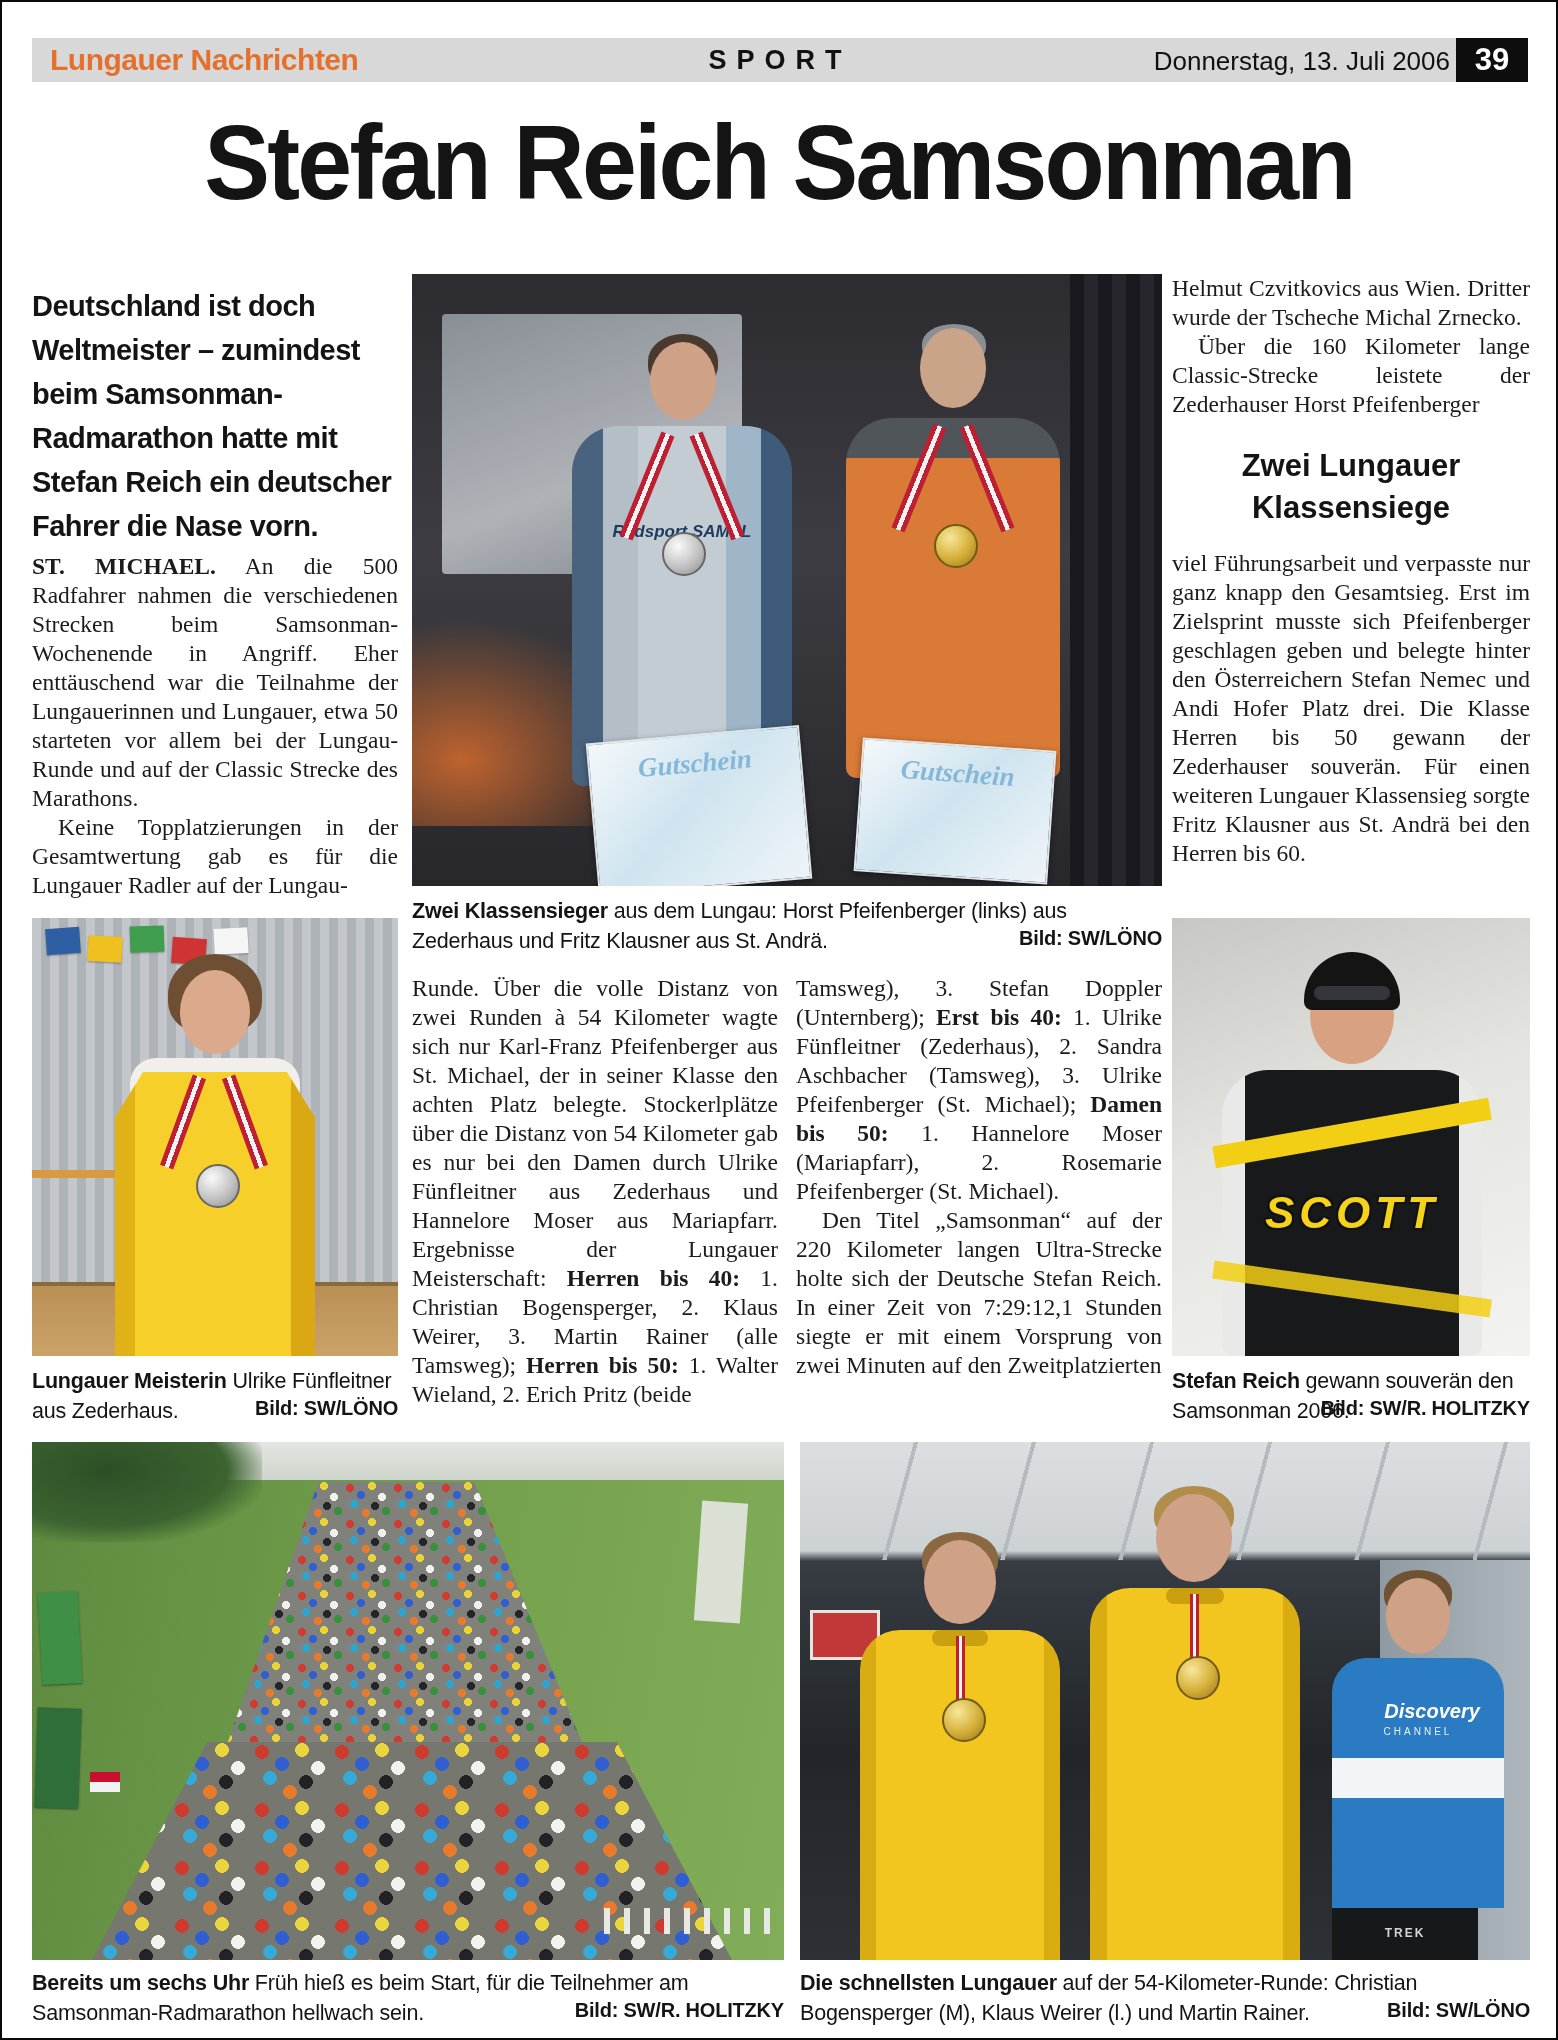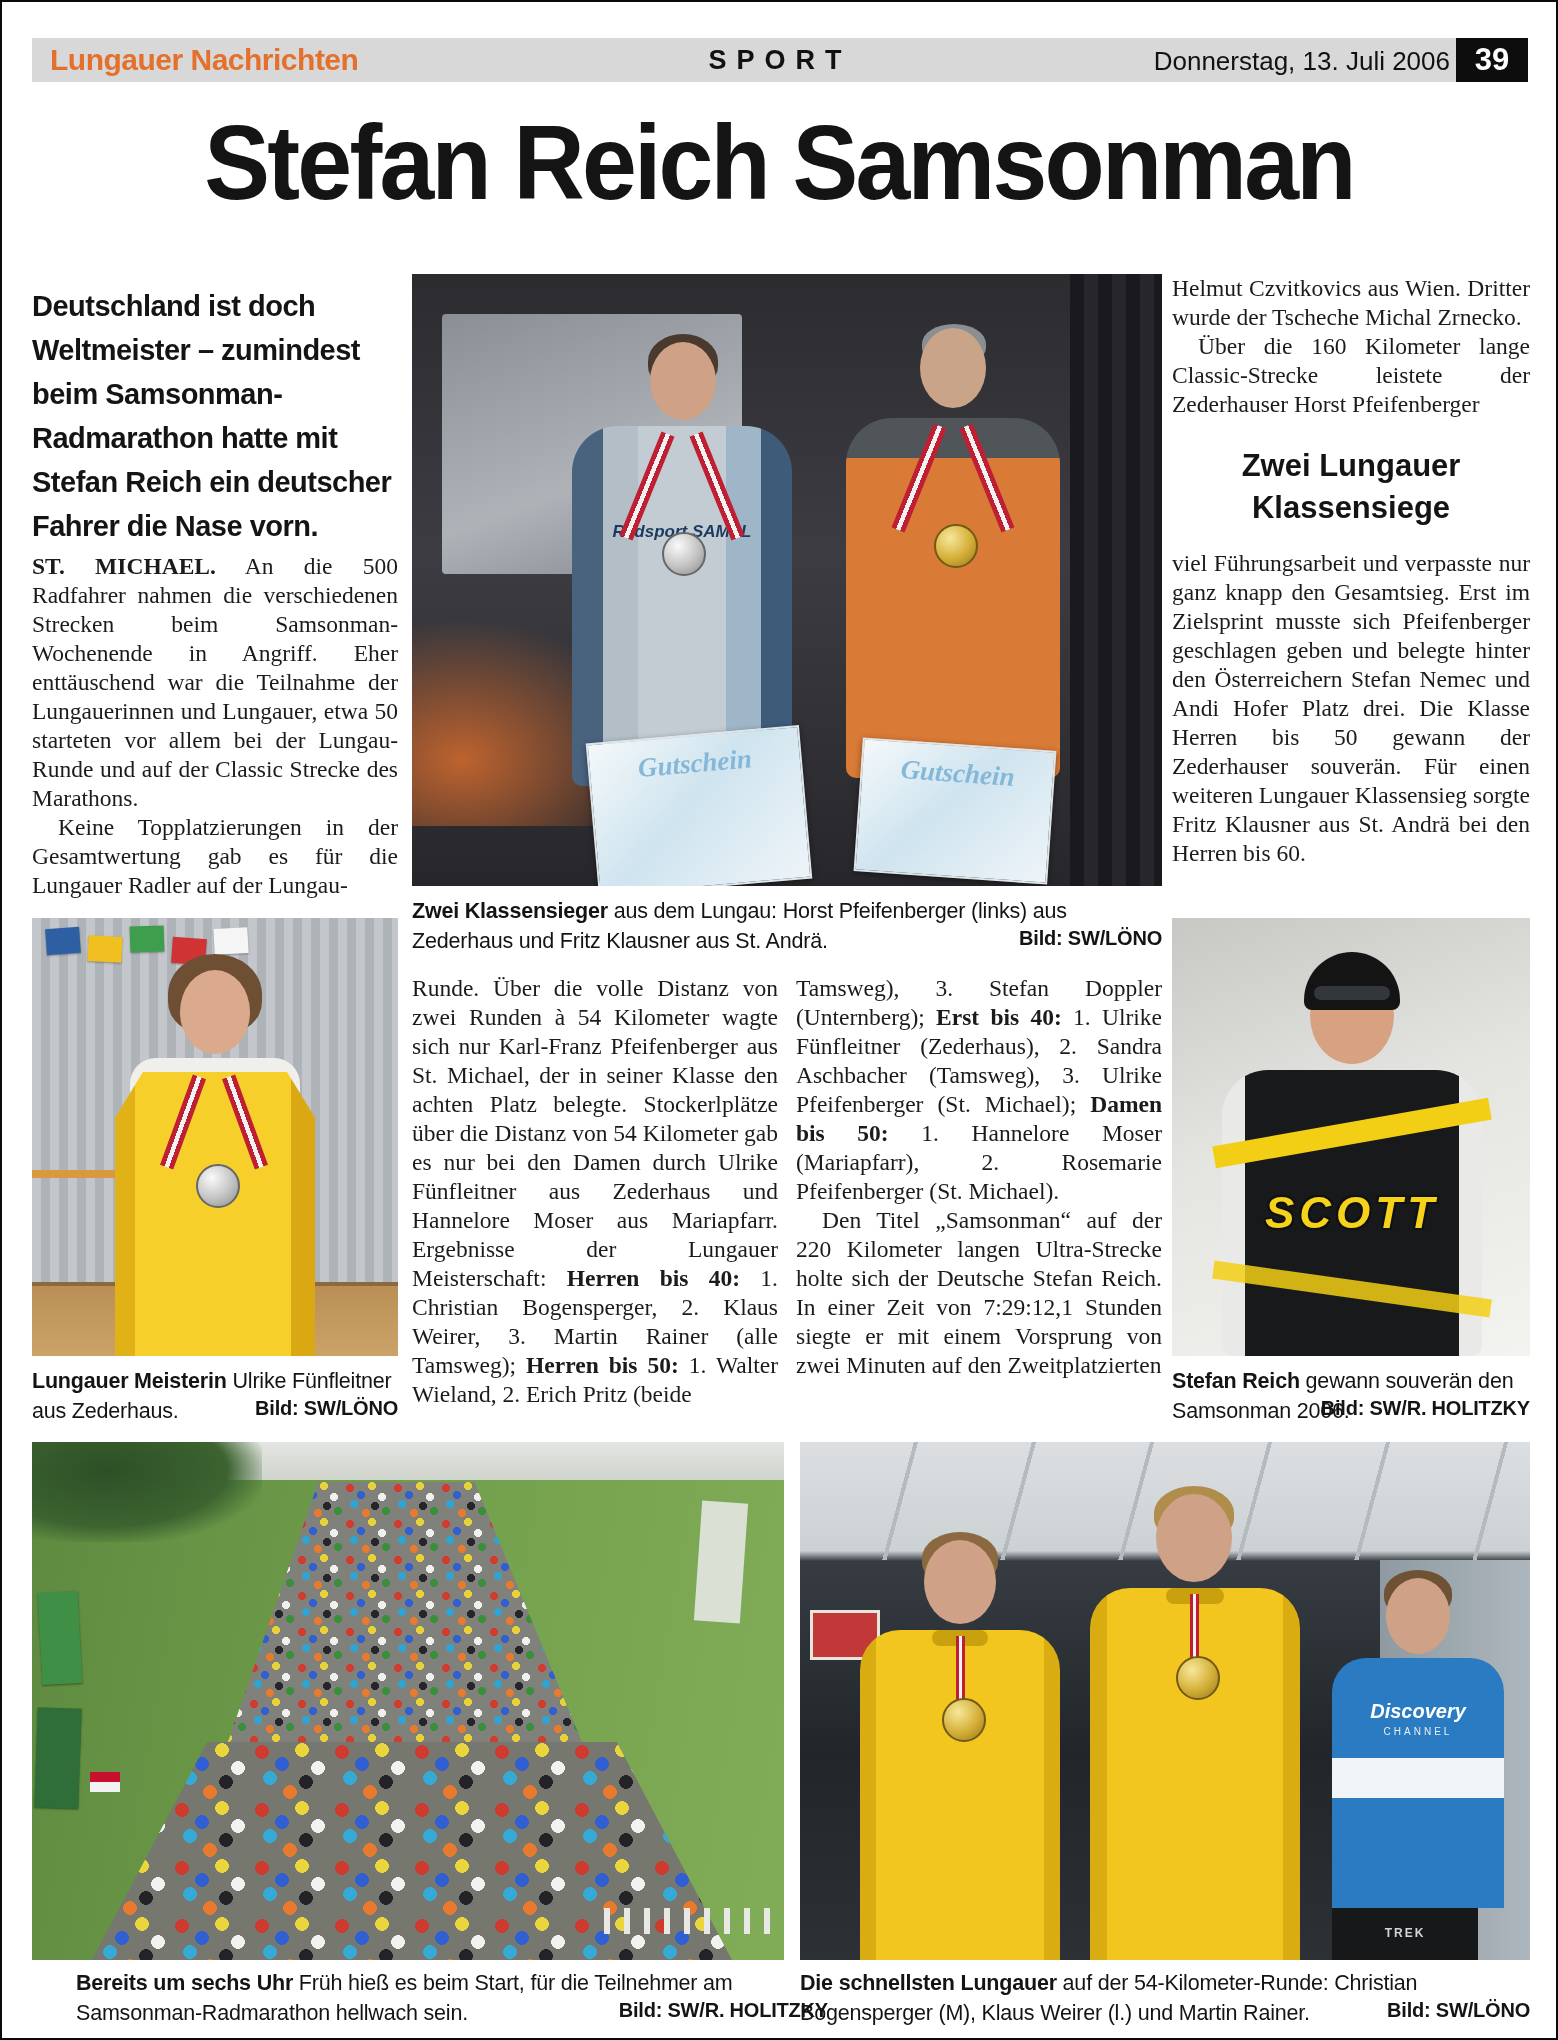--- a/index.html
+++ b/index.html
@@ -231,21 +231,21 @@
       </div>
     <div class="banner" style="left:4px;top:266px;width:44px;height:100px;transform:rotate(2deg);background:#2f6e38;">
         <i></i>
         <i></i>
         <i></i>
       </div>
     <div style="position:absolute;left:58px;top:330px;width:30px;height:20px;background:linear-gradient(180deg,#c8102e 0 50%,#f2f2f2 50%);"></div>
     <div class="fence" style="position:absolute;right:10px;bottom:26px;width:170px;"></div>
     <div style="position:absolute;right:40px;top:60px;width:46px;height:120px;background:#e6e6e2;transform:rotate(4deg);opacity:.9;"></div>
   </div>
-  <div class="cap" style="left:30px;top:1966px;width:752px;margin-left:44px;">
+  <div class="cap" style="left:30px;top:1966px;width:752px;">
     <span class="b">Bereits um sechs Uhr</span><span> Früh hieß es beim Start, für die Teilnehmer am Samsonman-Radmarathon hellwach sein.</span>
     <span class="credit">Bild: SW/R. HOLITZKY</span>
   </div>
 
   <div class="photo ph-trio">
     <div class="seams"></div>
     <div class="wall"></div>
     <div class="redbanner"></div>
 
     <div class="person" style="left:60px;top:90px;width:200px;height:428px;">
@@ -265,21 +265,21 @@
         <div class="collar" style="left:76px;top:0;width:58px;height:16px;"></div>
       </div>
       <div class="ribV" style="left:100px;top:108px;"></div>
       <div class="medal" style="left:86px;top:170px;"></div>
     </div>
 
     <div class="person" style="left:528px;top:128px;width:180px;height:390px;">
       <div class="hair" style="left:56px;top:0;width:68px;height:46px;background:#6f5233;"></div>
       <div class="head" style="left:58px;top:8px;width:64px;height:76px;"></div>
       <div class="torso" style="left:4px;top:88px;width:172px;height:250px;background:linear-gradient(180deg,#2a7bc1 0 40%,#f2f5f7 40% 56%,#2a7bc1 56% 100%);border-radius:34px 34px 0 0;">
-        <span class="disc-top" style="top:42px;">Discovery</span>
+        <span class="disc-top" style="top:42px;padding-left:14px;">Discovery</span>
         <span class="disc-sub" style="top:68px;">CHANNEL</span>
       </div>
       <div style="left:4px;top:338px;width:146px;height:52px;background:#16181a;">
         <span class="trek" style="top:18px;">TREK</span>
       </div>
     </div>
   </div>
   <div class="cap" style="left:798px;top:1966px;width:730px;">
     <span class="b">Die schnellsten Lungauer</span><span> auf der 54-Kilometer-Runde: Christian Bogensperger (M), Klaus Weirer (l.) und Martin Rainer.</span>
     <span class="credit">Bild: SW/LÖNO</span>

